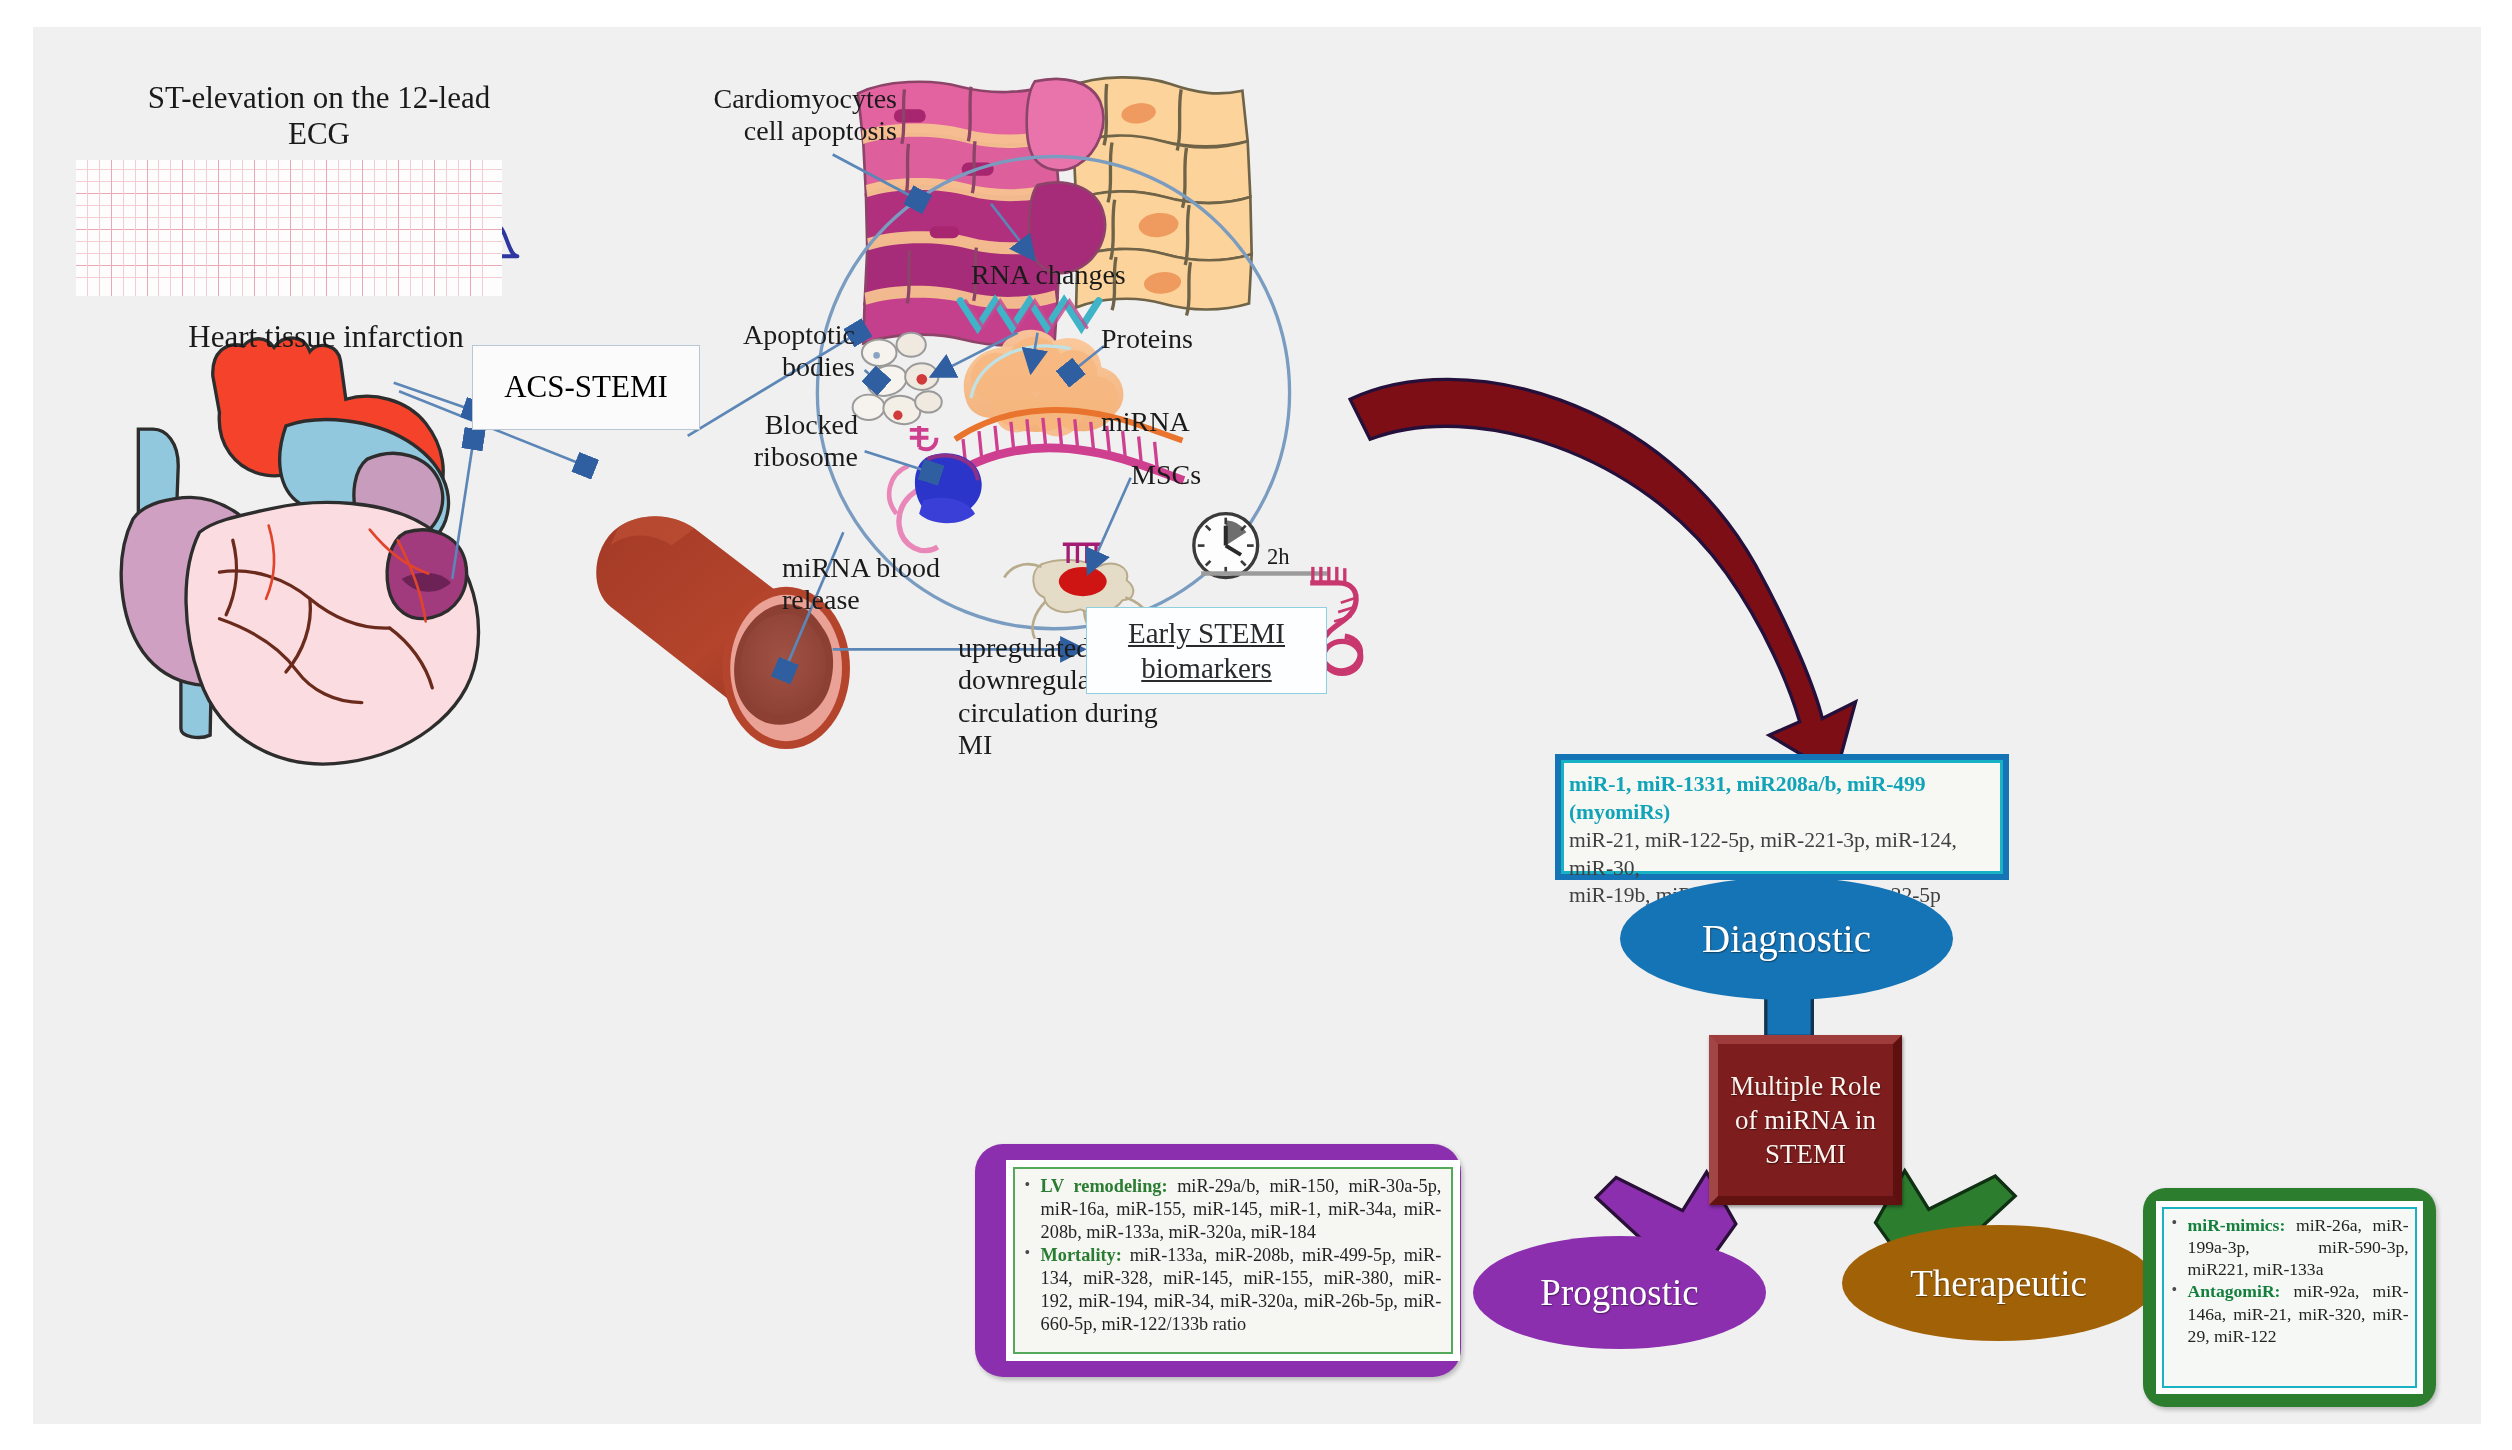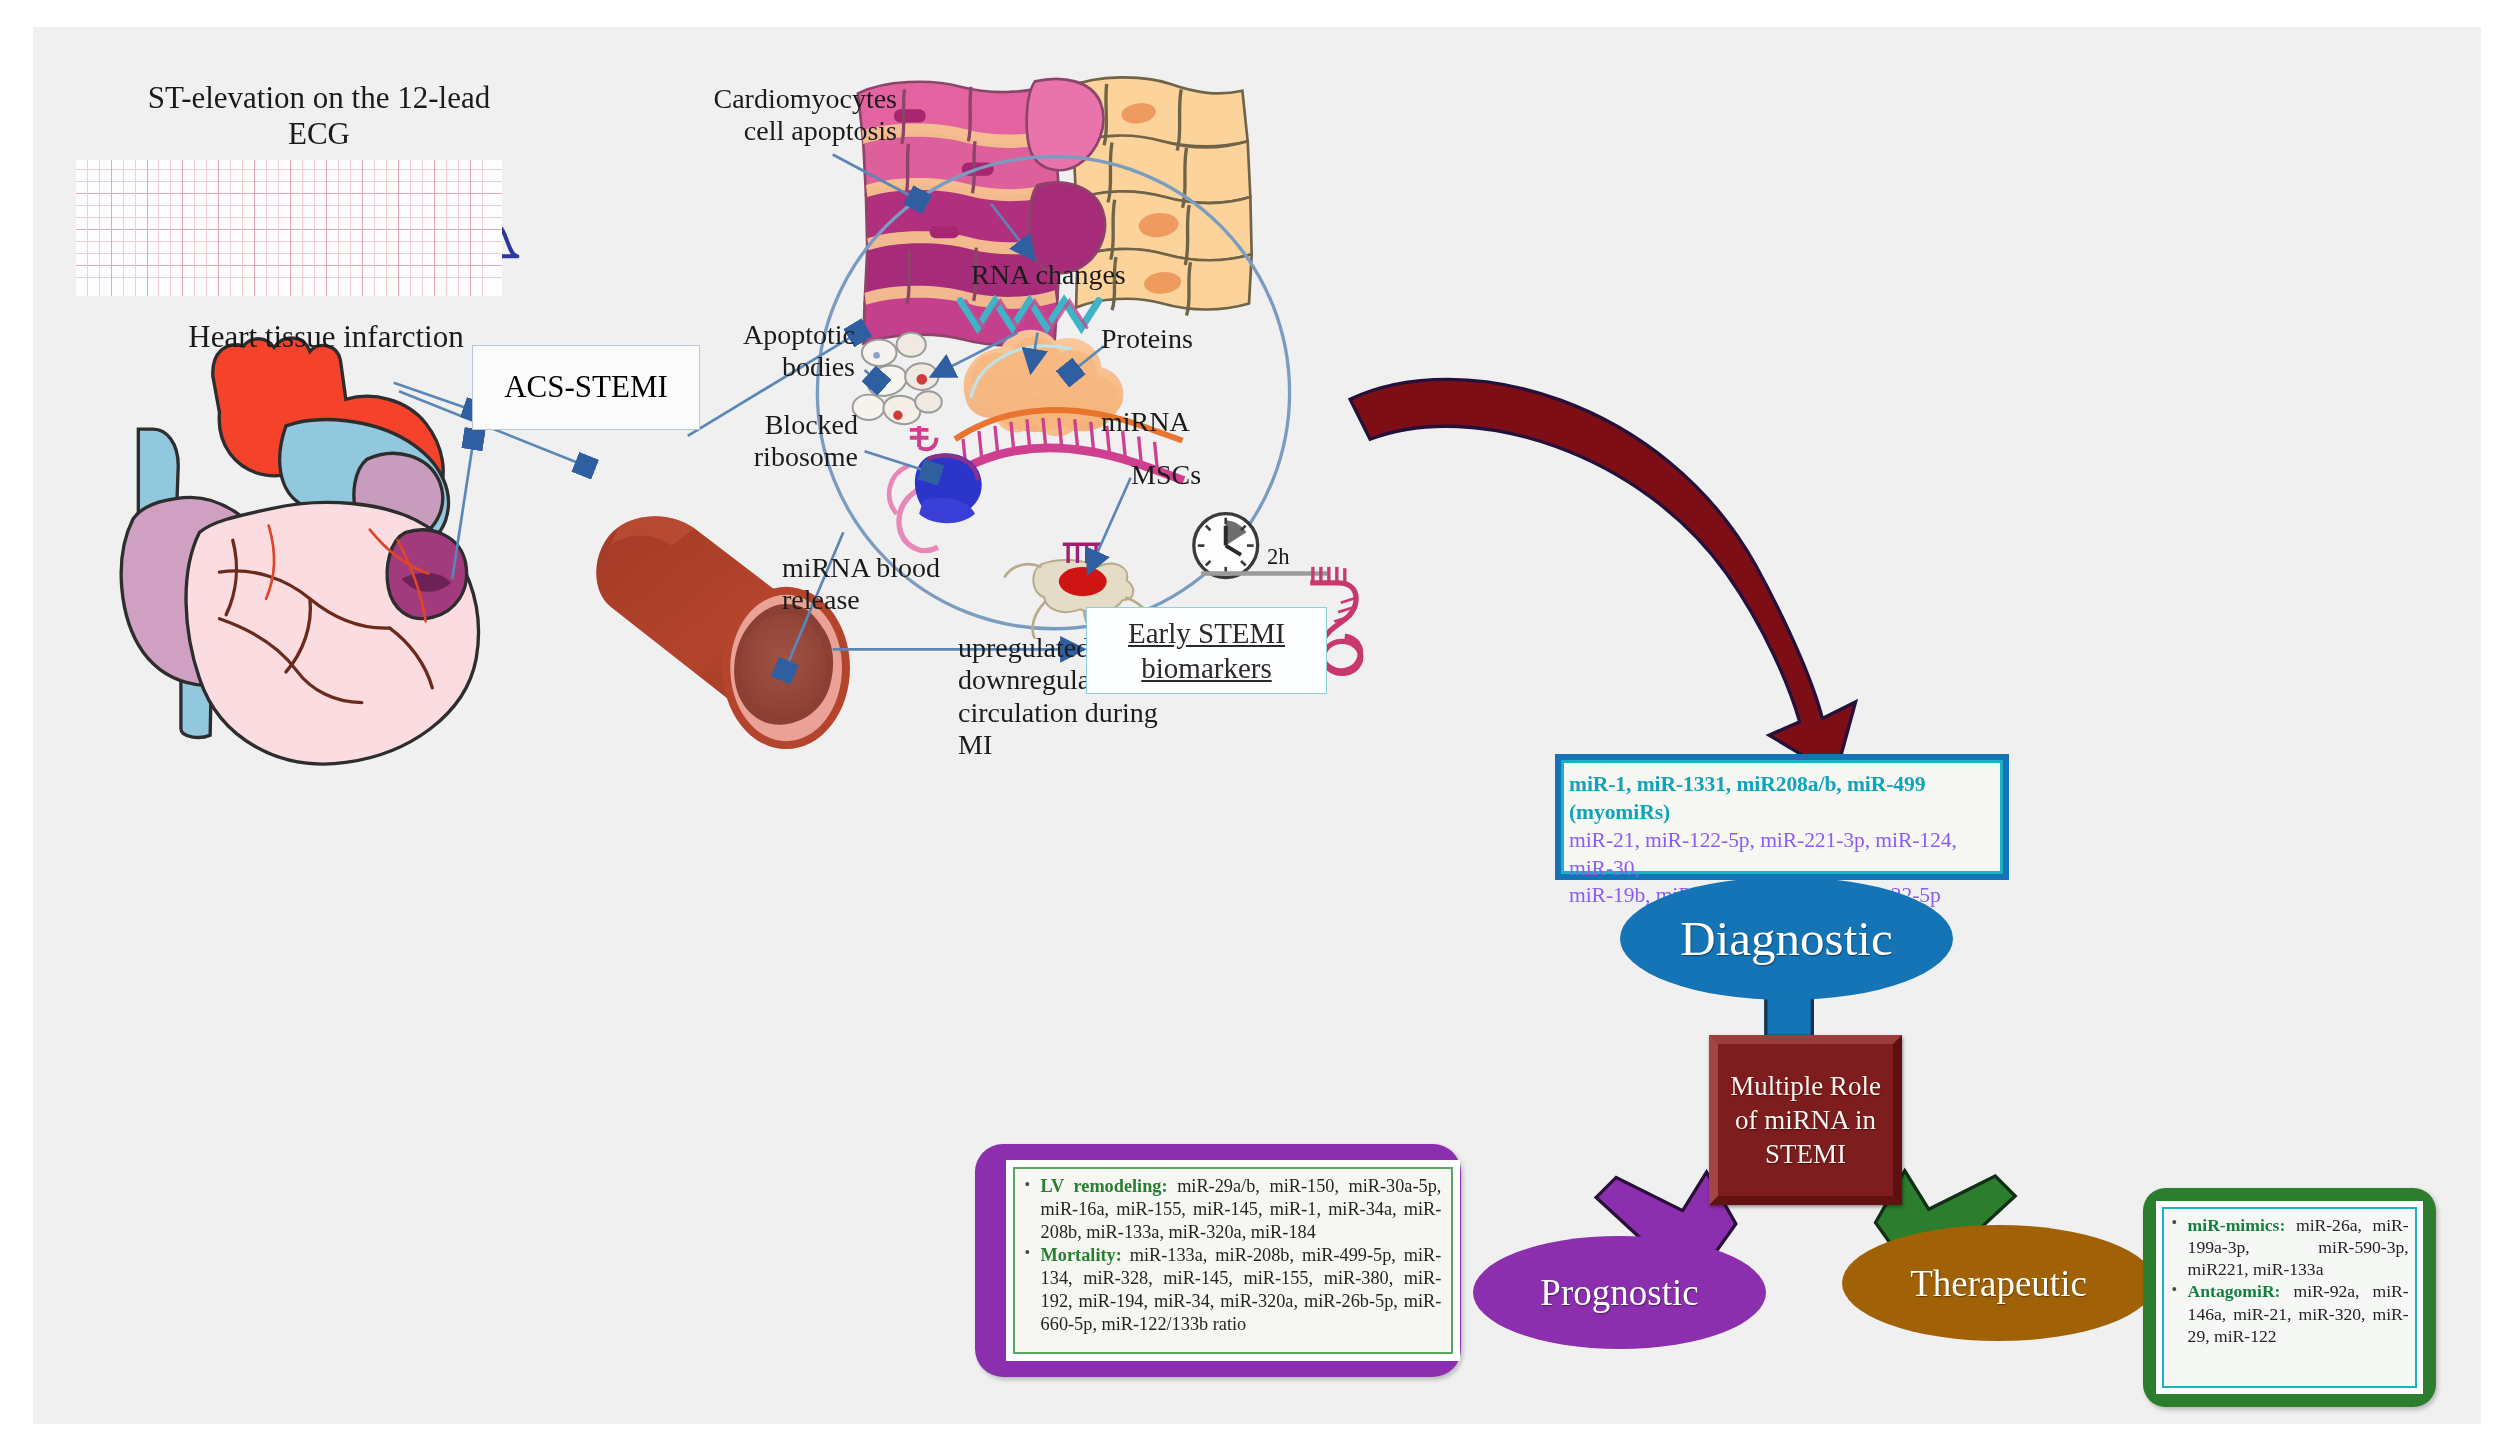--- a/index.html
+++ b/index.html
@@ -39,27 +39,27 @@
   #lbl-2h{left:1267px;top:544px;font-size:22.6px;}
 
   
   #early-box{left:1086px;top:607px;width:239px;height:85px;background:#fcfeff;border:1.3px solid #8ecfe0;
              display:flex;align-items:center;justify-content:center;}
   #early-box span{font-size:29px;text-align:center;text-decoration:underline;line-height:1.18;color:#2a2a2a;}
 
   
   #diag-box{left:1555px;top:754px;width:454px;height:126px;background:#1574b5;padding:6px;box-sizing:border-box;}
   #diag-inner{width:100%;height:100%;background:#f7f8f4;border:3.3px solid #18b2c4;box-sizing:border-box;padding:8px 5px;}
-  #diag-inner p{margin:0;font-size:21.6px;line-height:1.29;color:#8b5cf6;letter-spacing:-0.1px;
+  #diag-inner p{margin:0;font-size:21.6px;line-height:1.29;color:#404040;letter-spacing:-0.1px;
                 font-family:"Liberation Serif",serif;}
   #diag-inner p.hi{color:#11a3b7;font-weight:bold;}
 
   
   .ell{border-radius:50%;display:flex;align-items:center;justify-content:center;
-       color:#fff;font-size:49px;font-family:"Liberation Serif",serif;
+       color:#fff;font-size:39px;font-family:"Liberation Serif",serif;
        text-shadow:0.7px 0.7px 1.3px rgba(0,0,0,.45);}
   #ell-diag{left:1620px;top:877px;width:333px;height:123px;background:#1574b5;}
   #ell-prog{left:1473px;top:1236px;width:293px;height:113px;background:#8b2fae;font-size:37px;}
   #ell-ther{left:1842px;top:1225px;width:313px;height:116px;background:#a16207;font-size:37px;}
 
   
   #center-box{left:1709px;top:1035px;width:193px;height:170px;background:#7e1d1d;
               border-top:9.3px solid #9e3c3c;border-left:9.3px solid #a14545;
               border-right:9.3px solid #5e1010;border-bottom:9.3px solid #631212;
               box-sizing:border-box;display:flex;align-items:center;justify-content:flex-start;

